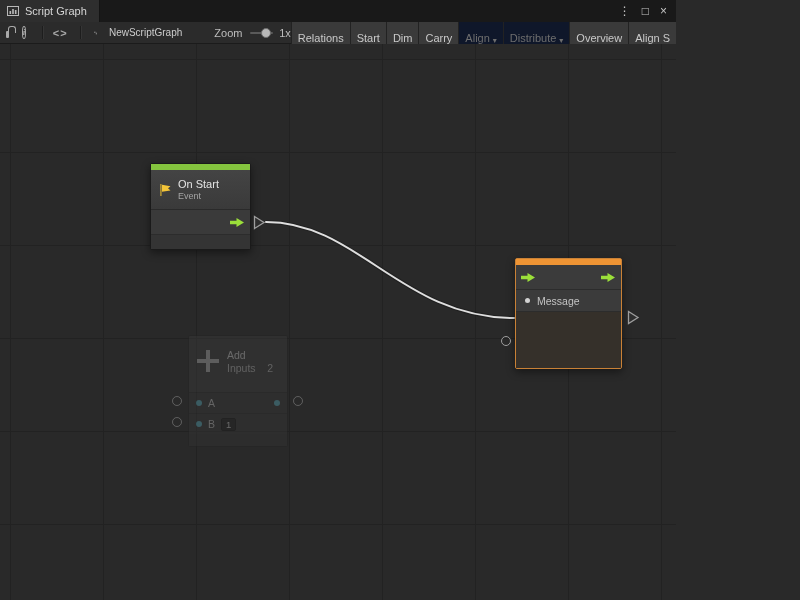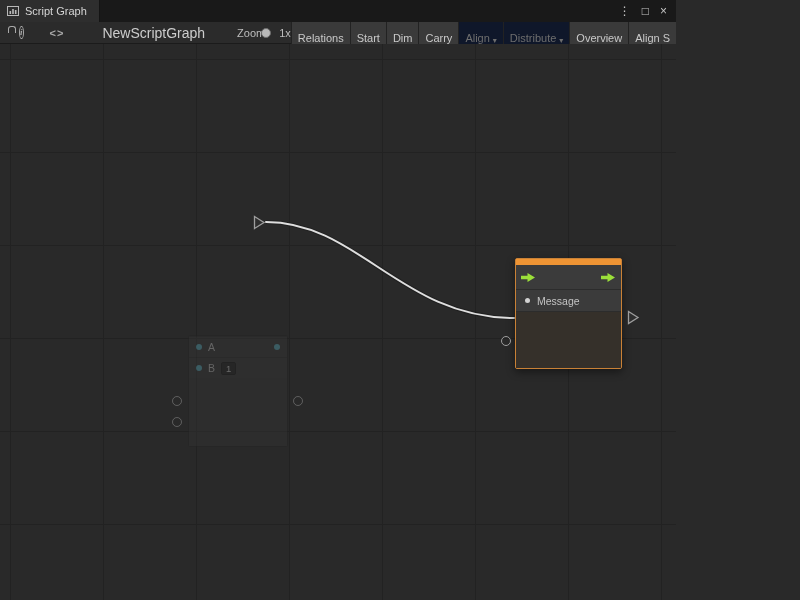--- a/index.html
+++ b/index.html
@@ -14,21 +14,21 @@
   .win-controls{margin-left:auto;display:flex;align-items:center;gap:11px;padding-right:9px;color:#c4c4c4}
   .win-controls span{font-size:12px;line-height:22px;cursor:default}
 
   
   .toolbar{position:absolute;top:22px;left:0;right:0;height:22px;background:#2b2b2b;border-bottom:1px solid #1b1b1b;display:flex;align-items:center;font-size:11px;color:#c9c9c9;white-space:nowrap}
   .sep{width:1px;height:13px;background:#1d1d1d;box-shadow:1px 0 0 rgba(255,255,255,.05)}
   .lock-icon{position:relative;width:10px;height:7px;background:#a9a9a9;border-radius:1px;margin-top:4px}
   .lock-icon:before{content:"";position:absolute;top:-5px;left:2px;width:6px;height:6px;border:1.5px solid #a9a9a9;border-bottom:none;border-radius:3px 3px 0 0}
   .info-icon{width:13px;height:13px;border:1px solid #a9a9a9;border-radius:50%;font-size:9px;line-height:11px;text-align:center;color:#a9a9a9;font-family:"Liberation Serif",serif;font-style:italic;font-weight:bold}
   .code-icon{color:#a9a9a9;font-size:11px;letter-spacing:1px;font-weight:bold}
-  .graph-name{color:#cdcdcd;font-size:14px;margin-left:12px}
+  .graph-name{color:#cdcdcd;font-size:10px;margin-left:12px}
   .zoom-label{color:#bdbdbd}
   .zoom-track{position:relative;width:88px;height:2px;background:#5a5a5a;border-radius:1px;margin-left:8px}
   .zoom-knob{position:absolute;top:-4px;right:2px;width:10px;height:10px;border-radius:50%;background:#b8b8b8;border:1px solid #6d6d6d}
   .zoom-value{margin-left:6px;color:#bdbdbd}
   .tb-buttons{margin-left:auto;display:flex;height:22px;align-items:stretch}
   .tb-btn{display:flex;align-items:flex-end;gap:3px;padding:0 6px;background:#3a3a3a;border-left:1px solid #222;cursor:default}
   .tb-btn.disabled{background:#0f172a;color:#6e6e6e}
   .caret{font-size:8px;position:relative;top:1px}
 
   
@@ -140,20 +140,39 @@
     </div>
   </div>
 
   <div class="canvas">
 
     <svg class="wires" width="800" height="556">
       <path class="wire-shadow" d="M 266 178 C 358 178 402 274 514 274"></path>
       <path class="wire" d="M 266 178 C 358 178 402 274 514 274"></path>
     </svg>
 
+    <div class="node" style="left:150px;top:119px;width:101px;height:87px">
+      <div class="accent" style="background:#84c43e"></div>
+      <div class="node-header" style="height:40px;background:linear-gradient(#444444,#3a3a3a)">
+        <svg width="14" height="14" viewBox="0 0 14 14">
+          <rect x="2.2" y="1" width="1.4" height="12" fill="#bd9c33"></rect>
+          <path d="M4 1.8 L12.5 3.2 L10 5.2 L12.5 7.4 L4 8.8 Z" fill="#f3c438"></path>
+        </svg>
+        <div class="nh-titles">
+          <span class="nh-title">On Start</span>
+          <span class="nh-sub">Event</span>
+        </div>
+      </div>
+      <div class="port-row" style="height:25px;justify-content:flex-end;padding-right:5px">
+        <svg width="15" height="11" viewBox="0 0 15 11">
+          <path d="M0 3.8 H6.5 V1 L14 5.5 L6.5 10 V7.2 H0 Z" fill="#9bdf3a"></path>
+        </svg>
+      </div>
+      <div class="footer"></div>
+    </div>
 
     <svg class="ext-tri" style="left:253px;top:171px" width="13" height="15">
       <polygon points="1.5,1.5 11,7.5 1.5,13.5" fill="#2e2e2e" stroke="#9e9e9e" stroke-width="1.3"></polygon>
     </svg>
 
     <div class="node" style="left:515px;top:214px;width:107px;height:111px;border-color:#c98136">
       <div class="accent" style="background:#ee9434"></div>
       <div class="port-row" style="height:25px;justify-content:space-between;padding:0 5px;background:#3b3b3b">
         <svg width="15" height="11" viewBox="0 0 15 11">
           <path d="M0 3.8 H6.5 V1 L14 5.5 L6.5 10 V7.2 H0 Z" fill="#9bdf3a"></path>
@@ -169,20 +188,33 @@
       <div class="footer debug-footer"></div>
     </div>
 
     <svg class="ext-tri" style="left:627px;top:266px" width="13" height="15">
       <polygon points="1.5,1.5 11,7.5 1.5,13.5" fill="#2e2e2e" stroke="#9e9e9e" stroke-width="1.3"></polygon>
     </svg>
 
     <div class="ext-circle" style="left:501px;top:292px"></div>
 
     <div class="node ghost" style="left:188px;top:291px;width:100px;height:112px">
+      <div class="add-header">
+        <svg width="22" height="24" viewBox="0 0 22 24">
+          <rect x="9" y="1" width="4" height="22" fill="#ababab"></rect>
+          <rect x="0" y="10" width="22" height="4" fill="#ababab"></rect>
+        </svg>
+        <div class="add-titles">
+          <span class="add-title">Add</span>
+          <div class="add-subrow">
+            <span>Inputs</span>
+            <span class="add-count">2</span>
+          </div>
+        </div>
+      </div>
       <div class="g-row">
         <span class="vdot"></span>
         <span>A</span>
         <span class="vdot out"></span>
       </div>
       <div class="g-row">
         <span class="vdot"></span>
         <span>B</span>
         <span class="valuebox">1</span>
       </div>

